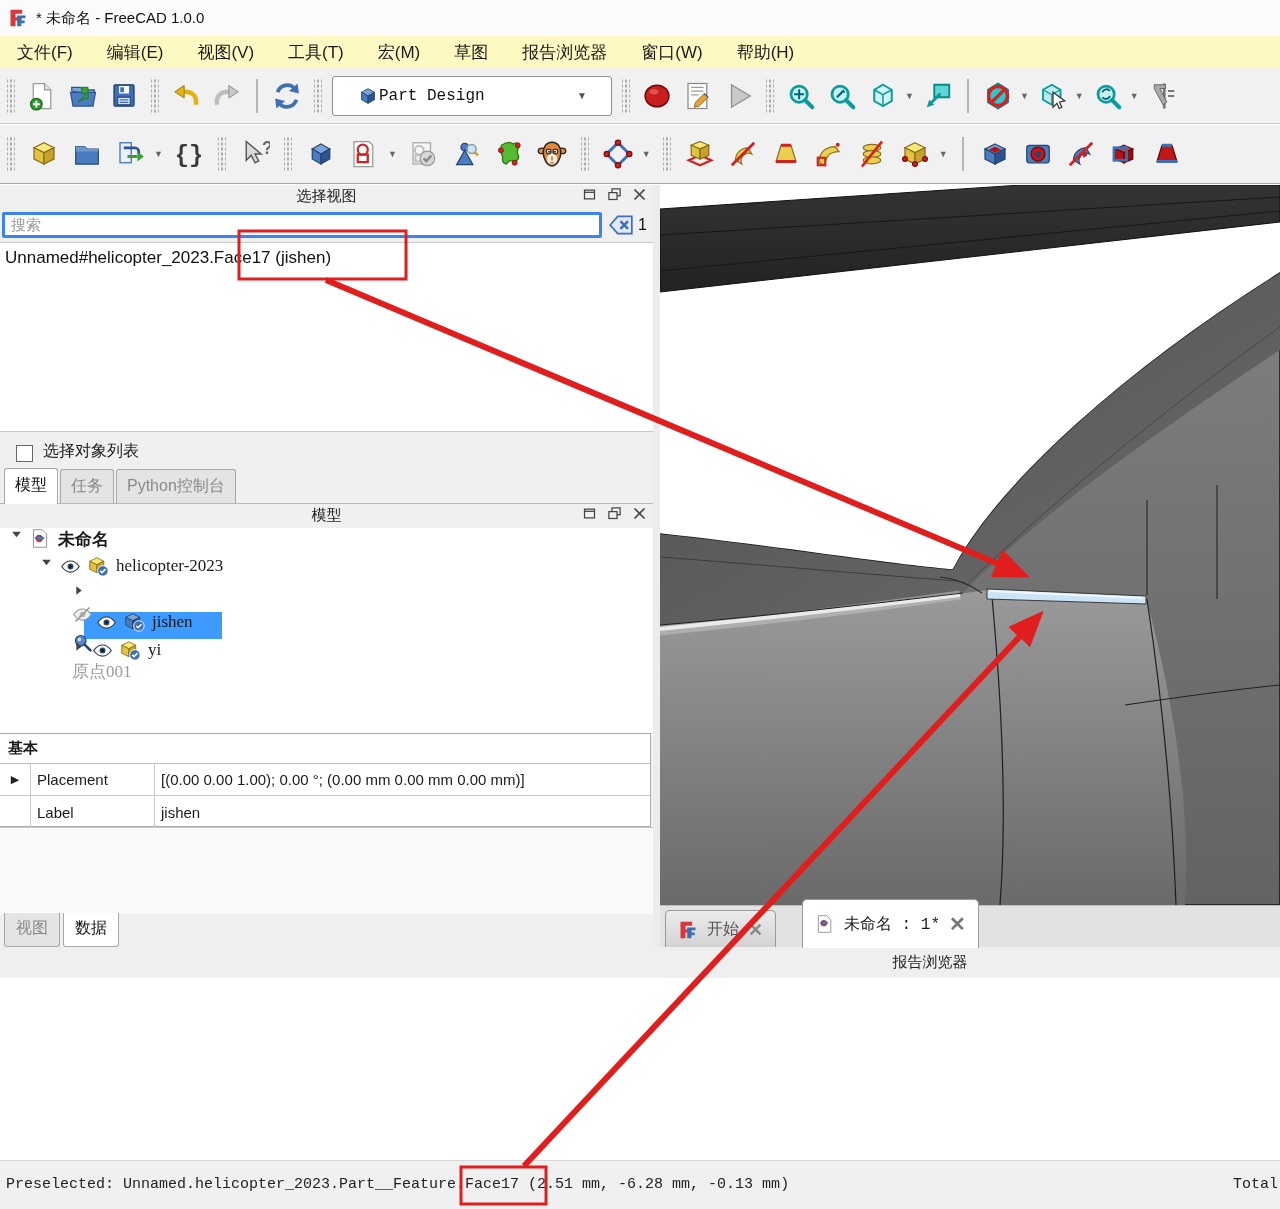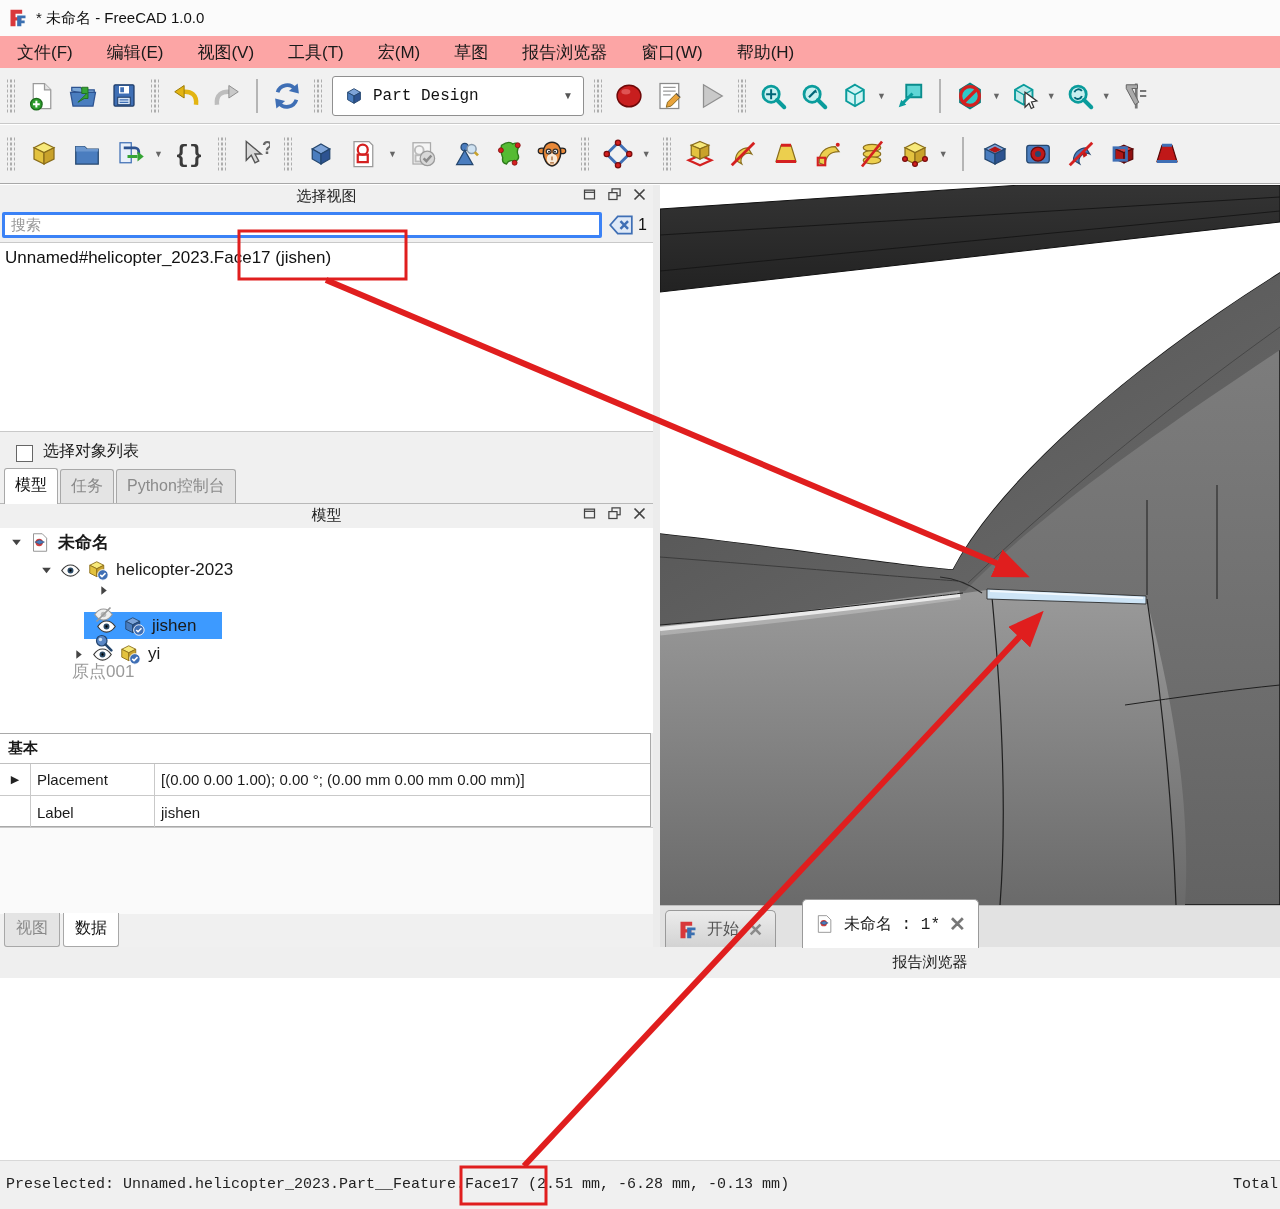--- a/index.html
+++ b/index.html
@@ -3,32 +3,32 @@
 <meta charset="utf-8">
 <style>
   html,body{margin:0;padding:0;background:#cfcfcf;}
   .app{position:relative;width:1280px;height:1209px;background:#fff;overflow:hidden;
        font-family:"Liberation Sans",sans-serif;color:#1a1a1a;}
   .mono{font-family:"Liberation Mono",monospace;}
   .abs{position:absolute;}
   
   .titlebar{left:0;top:0;width:1280px;height:36px;background:#fbfbfb;display:flex;align-items:center;gap:8px;padding-left:8px;box-sizing:border-box;}
   .titlebar .ttl{font-size:15px;color:#111;}
-  .menubar{left:0;top:36px;width:1280px;height:32px;background:#fca5a5;display:flex;align-items:center;font-size:17px;}
+  .menubar{left:0;top:36px;width:1280px;height:32px;background:#fef9c3;display:flex;align-items:center;font-size:17px;}
   .menubar span{padding:0 17px;white-space:nowrap;}
   .toolbar{left:0;width:1280px;background:#f1f1f1;display:flex;align-items:center;box-sizing:border-box;overflow:hidden;}
   .tb1{top:68px;height:56px;border-bottom:1px solid #c9c9c9;gap:7px;padding-left:4px;}
   .tb2{top:125px;height:59px;border-bottom:1px solid #a8a8a8;gap:9px;padding-left:4px;}
   .tbi{width:34px;height:36px;display:flex;align-items:center;justify-content:center;flex:0 0 auto;}
   .tbi svg{width:30px;height:30px;}
   .grip{width:8px;height:34px;flex:0 0 auto;margin:0 3px;
         background-image:radial-gradient(circle,#adadad 1.2px,transparent 1.3px);background-size:4px 5px;background-position:center;}
   .vsep{width:2px;height:34px;background:#b5b5b5;margin:0 5px;flex:0 0 auto;}
   .dd{font-size:9px;color:#666;margin-left:-2px;flex:0 0 auto;}
-  .combo{display:flex;align-items:center;gap:8px;background:#fff;border:1px solid #8f8f8f;border-radius:3px;height:38px;padding:0 10px;min-width:230px;}
+  .combo{display:flex;align-items:center;background:#fff;border:1px solid #8f8f8f;border-radius:3px;height:38px;padding:0 24px;min-width:230px;}
   .combo .cb-label{font-size:16px;color:#111;}
   .combo .cb-arrow{margin-left:auto;color:#555;font-size:10px;}
   
   .leftdock{left:0;top:185px;width:653px;height:762px;background:#f0f0f0;}
   .paneltitle{position:absolute;width:653px;height:23px;display:flex;align-items:center;}
   .paneltitle .pt-text{flex:1;text-align:center;font-size:15px;color:#222;}
   .pt-btns{position:absolute;right:6px;top:2px;display:flex;gap:10px;}
   .pt-btns svg{width:15px;height:15px;}
   .searchrow{position:absolute;left:0;top:23px;width:653px;height:33px;display:flex;align-items:center;}
   .search{width:600px;height:26px;margin-left:2px;border:3px solid #3b82f6;border-radius:2px;font-size:15px;padding:0 6px;box-sizing:border-box;color:#222;}
@@ -38,21 +38,21 @@
   .svlist{position:absolute;left:0;top:57px;width:653px;height:188px;background:#fff;border-top:1px solid #c9c9c9;border-bottom:1px solid #c9c9c9;}
   .svitem{position:absolute;left:5px;top:5px;font-size:17px;color:#111;white-space:nowrap;}
   .checkrow{position:absolute;left:0;top:245px;width:653px;height:32px;display:flex;align-items:flex-end;gap:10px;padding-left:16px;box-sizing:border-box;}
   .cb{width:17px;height:17px;background:#fff;border:1.5px solid #666;box-sizing:border-box;}
   .checkrow .lbl{font-size:16px;}
   .ptabs{position:absolute;left:0;top:277px;width:653px;height:42px;display:flex;align-items:flex-end;padding-left:4px;box-sizing:border-box;border-bottom:1px solid #b8b8b8;}
   .ptab{border:1px solid #a8a8a8;border-bottom:none;background:#e4e4e4;color:#8a8a8a;font-size:16px;padding:6px 10px;border-radius:3px 3px 0 0;margin-right:2px;}
   .ptab.active{background:#fff;color:#111;padding-bottom:8px;position:relative;top:1px;}
   .mptitle{top:319px;}
   .tree{position:absolute;left:0;top:343px;width:653px;height:205px;background:#fff;font-size:17px;}
-  .trow{position:absolute;height:28px;display:flex;align-items:center;gap:7px;}
+  .trow{position:absolute;height:28px;display:flex;align-items:flex-start;gap:7px;font-family:Liberation Serif, serif;}
   .trow svg{width:21px;height:21px;flex:0 0 auto;}
   .trow .car{width:13px;height:13px;}
   .sel{position:absolute;left:84px;top:84px;width:138px;height:27px;background:#3d9aff;}
   .gray{color:#9a9a9a;}
   .props{position:absolute;left:0;top:548px;width:651px;height:94px;background:#fff;border:1px solid #a9a9a9;border-left:none;box-sizing:border-box;font-size:15px;}
   .pgh{position:absolute;left:0;top:0;width:100%;height:30px;border-bottom:1px solid #c0c0c0;display:flex;align-items:center;font-weight:bold;padding-left:8px;box-sizing:border-box;}
   .prow{position:absolute;left:0;width:100%;height:32px;display:flex;align-items:center;border-bottom:1px solid #c9c9c9;box-sizing:border-box;}
   .prow .exp{width:30px;text-align:center;font-size:11px;color:#222;}
   .prow .pname{width:125px;border-left:1px solid #c9c9c9;border-right:1px solid #c9c9c9;height:100%;display:flex;align-items:center;padding-left:6px;box-sizing:border-box;}
   .prow .pval{flex:1;padding-left:6px;white-space:nowrap;overflow:hidden;}

